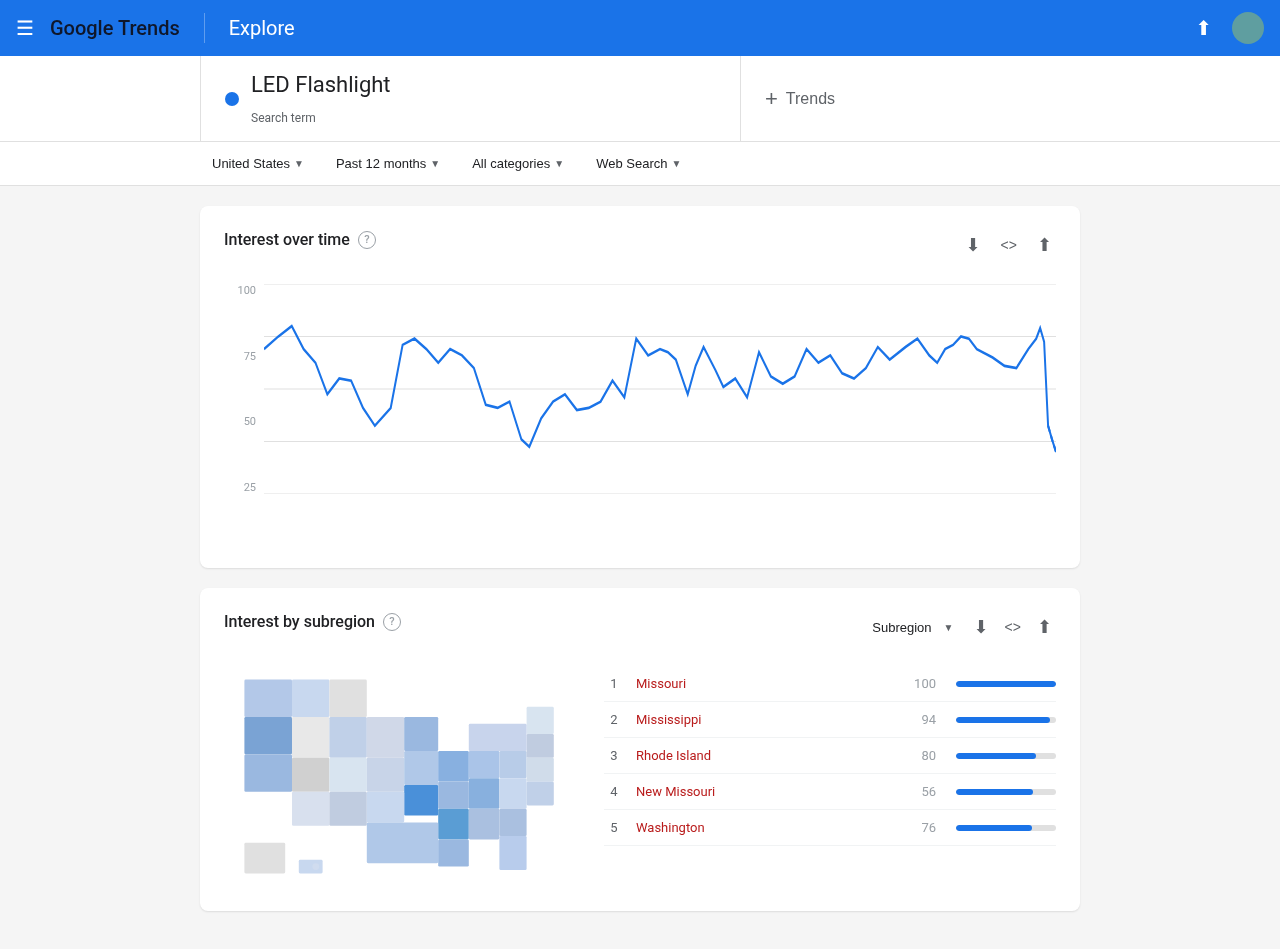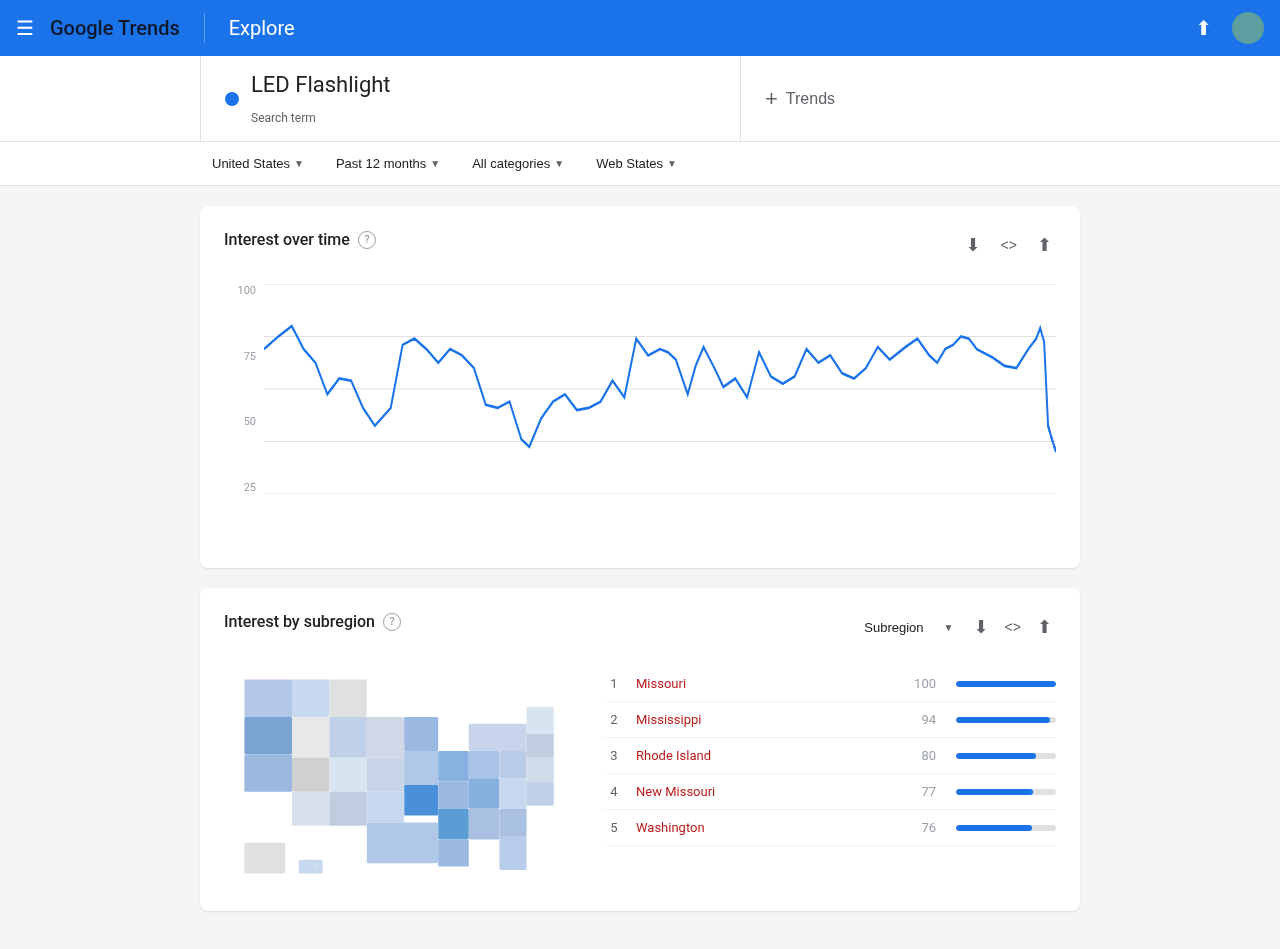--- a/index.html
+++ b/index.html
@@ -190,21 +190,21 @@
     .subregion-rank { width: 20px; font-size: 13px; color: #5f6368; text-align: center; }
     .subregion-name { flex: 1; font-size: 13px; color: #b91c1c; }
     .subregion-value { font-size: 13px; color: #9aa0a6; width: 30px; text-align: right; margin-right: 8px; }
     .subregion-bar-container { width: 100px; height: 6px; background: #e0e0e0; border-radius: 3px; overflow: hidden; }
     .subregion-bar { height: 100%; background: #1a73e8; border-radius: 3px; }
 
     .card-header-right { display: flex; align-items: center; gap: 8px; }
     .subregion-filter-btn {
       display: flex;
       align-items: center;
-      gap: 20px;
+      gap: 12px;
       padding: 4px 8px;
       border: none;
       background: none;
       font-size: 13px;
       color: #202124;
       cursor: pointer;
     }
 
     
     svg { width: 100%; height: 100%; }
@@ -252,21 +252,21 @@
   </button>
   <button class="filter-btn">
     <span>Past 12 months</span>
     <span class="filter-chevron">▼</span>
   </button>
   <button class="filter-btn">
     <span>All categories</span>
     <span class="filter-chevron">▼</span>
   </button>
   <button class="filter-btn">
-    <span>Web States</span>
+    <span>Web Search</span>
     <span class="filter-chevron">▼</span>
   </button>
 </div>
 
 <div class="main-content">
 
   <div class="card">
     <div class="card-header">
       <div class="card-title">
         <span>Interest over time</span>
@@ -401,21 +401,21 @@
           <span class="subregion-rank">3</span>
           <span class="subregion-name">Rhode Island</span>
           <span class="subregion-value">80</span>
           <div class="subregion-bar-container">
             <div class="subregion-bar" style="width:80%;"></div>
           </div>
         </div>
         <div class="subregion-item">
           <span class="subregion-rank">4</span>
           <span class="subregion-name">New Missouri</span>
-          <span class="subregion-value">77</span>
+          <span class="subregion-value">56</span>
           <div class="subregion-bar-container">
             <div class="subregion-bar" style="width:77%;"></div>
           </div>
         </div>
         <div class="subregion-item">
           <span class="subregion-rank">5</span>
           <span class="subregion-name">Washington</span>
           <span class="subregion-value">76</span>
           <div class="subregion-bar-container">
             <div class="subregion-bar" style="width:76%;"></div>

